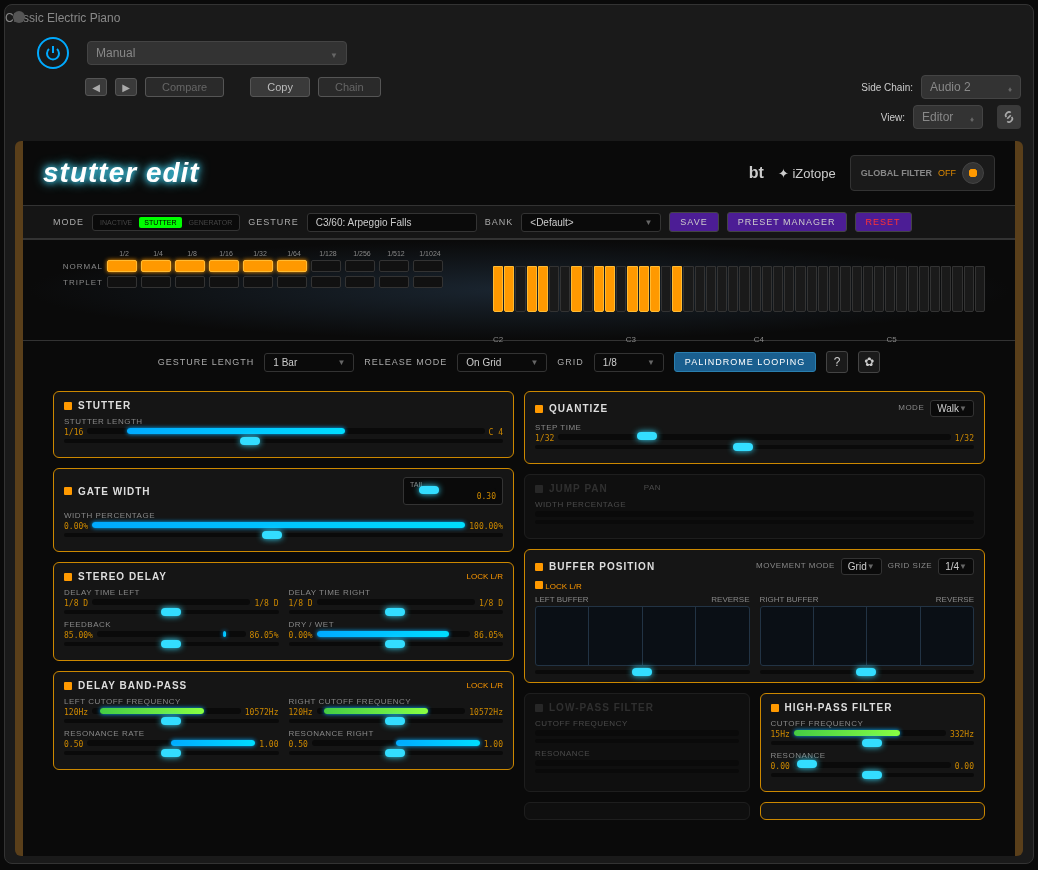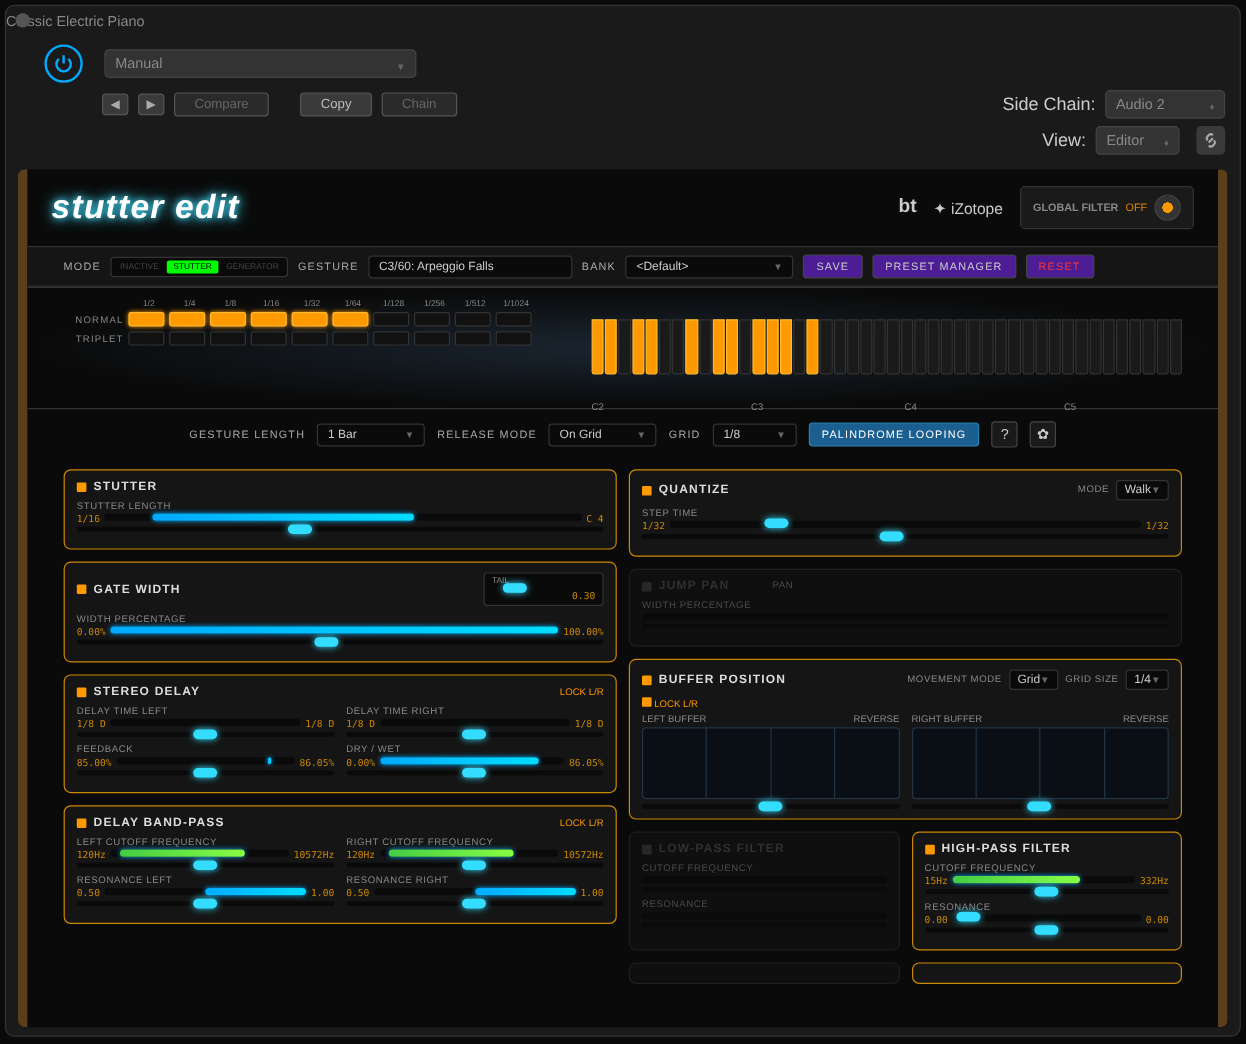--- a/index.html
+++ b/index.html
@@ -8,21 +8,21 @@
 .closebtn{position:absolute;top:6px;left:8px;width:12px;height:12px;border-radius:50%;background:#555}
 .wintitle{text-align:left;color:#888;font-size:12px;padding:6px 0}
 .toolbar{display:flex;align-items:center;padding:6px 12px;gap:8px}
 .powerbtn{width:32px;height:32px;border-radius:50%;border:2px solid #0af;display:flex;align-items:center;justify-content:center;margin-right:10px;margin-left:20px}
 .powerbtn svg{stroke:#0af}
 .dropdown{background:#333;border:1px solid #444;border-radius:4px;padding:4px 8px;color:#888;font-size:12px;display:flex;align-items:flex-end;justify-content:space-between;min-width:100px}
 .dropdown.large{min-width:260px}
 .tbtn{background:#3a3a3a;border:1px solid #555;border-radius:3px;padding:3px 16px;color:#bbb;font-size:11px;cursor:pointer}
 .tbtn.dim{background:#2a2a2a;color:#666}
 .spacer{flex:1}
-.label{color:#ccc;font-size:15px}
+.label{color:#ccc;font-size:10px}
 .linkbtn{width:24px;height:24px;background:#3a3a3a;border-radius:4px;display:flex;align-items:center;justify-content:center;margin-left:6px}
 .plugin{background:#0a0a0a;margin:6px 10px;border-radius:6px;position:relative;height:715px;border-left:8px solid #5a3f1a;border-right:8px solid #5a3f1a}
 .phead{display:flex;align-items:center;padding:14px 20px}
 .logo{font-family:'Arial Black',sans-serif;font-style:italic;font-size:28px;color:#fff;text-shadow:0 0 12px #4df,0 0 6px #4df;font-weight:bold;letter-spacing:1px}
 .brandrow{display:flex;align-items:center;gap:14px;margin-left:auto}
 .brand{color:#ccc;font-size:13px}
 .gfilter{display:flex;align-items:center;gap:6px;background:#1a1a1a;border:1px solid #333;border-radius:4px;padding:6px 10px}
 .gfilter .txt{color:#888;font-size:9px;font-weight:bold}
 .gfilter .off{color:#d80;font-size:9px}
 .knob{width:22px;height:22px;border-radius:50%;background:radial-gradient(circle,#f90 30%,#333 32%);border:1px solid #444}
@@ -419,21 +419,21 @@
                   </div>
                   <span class="val r">10572Hz</span>
                 </div>
               <div class="minislider">
                   <div class="pill" style="left:45%"></div>
                 </div>
               </div>
           </div>
           <div class="twocol">
             <div class="param">
-                <div class="plbl">RESONANCE LEFT</div>
+                <div class="plbl">RESONANCE RATE</div>
               <div class="valrow">
                   <span class="val">0.50</span>
                   <div class="slider" style="flex:1">
                     <div class="sliderfill" style="left:50%;width:50%"></div>
                   </div>
                   <span class="val r">1.00</span>
                 </div>
               <div class="minislider">
                   <div class="pill" style="left:45%"></div>
                 </div>

